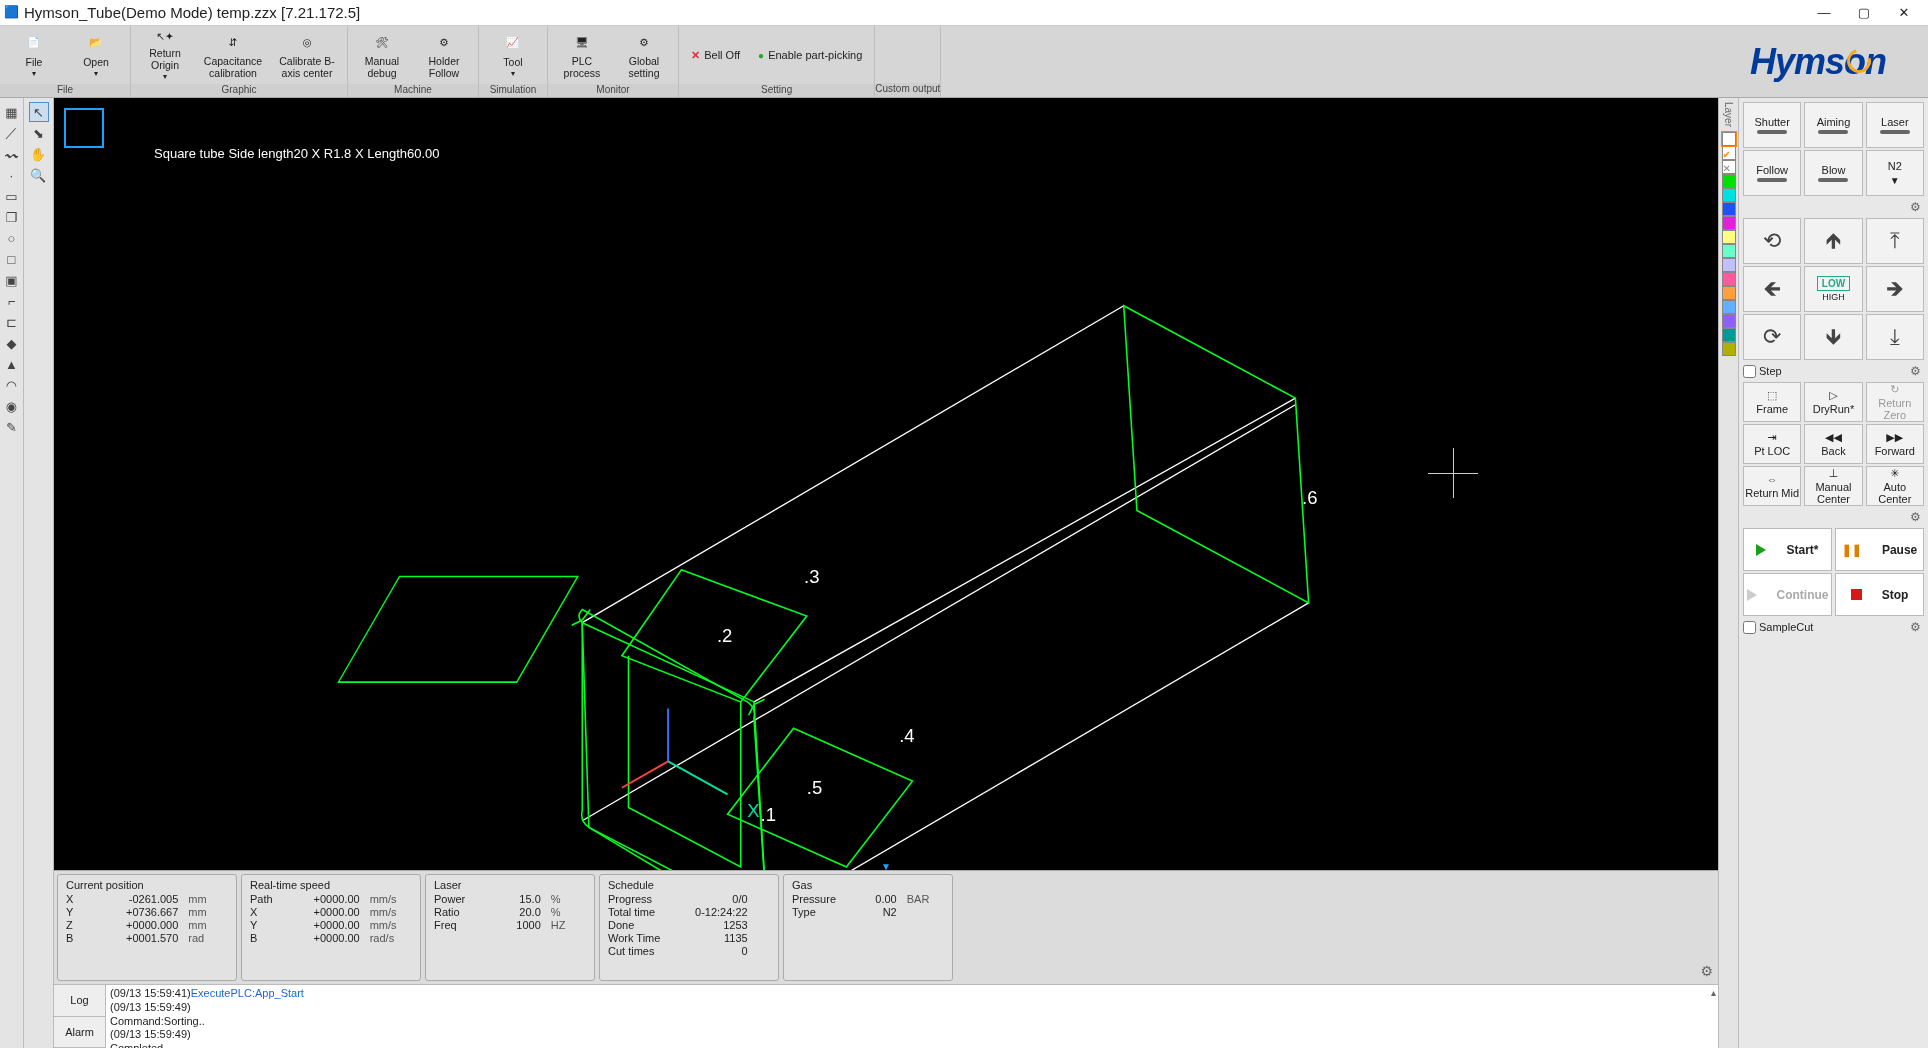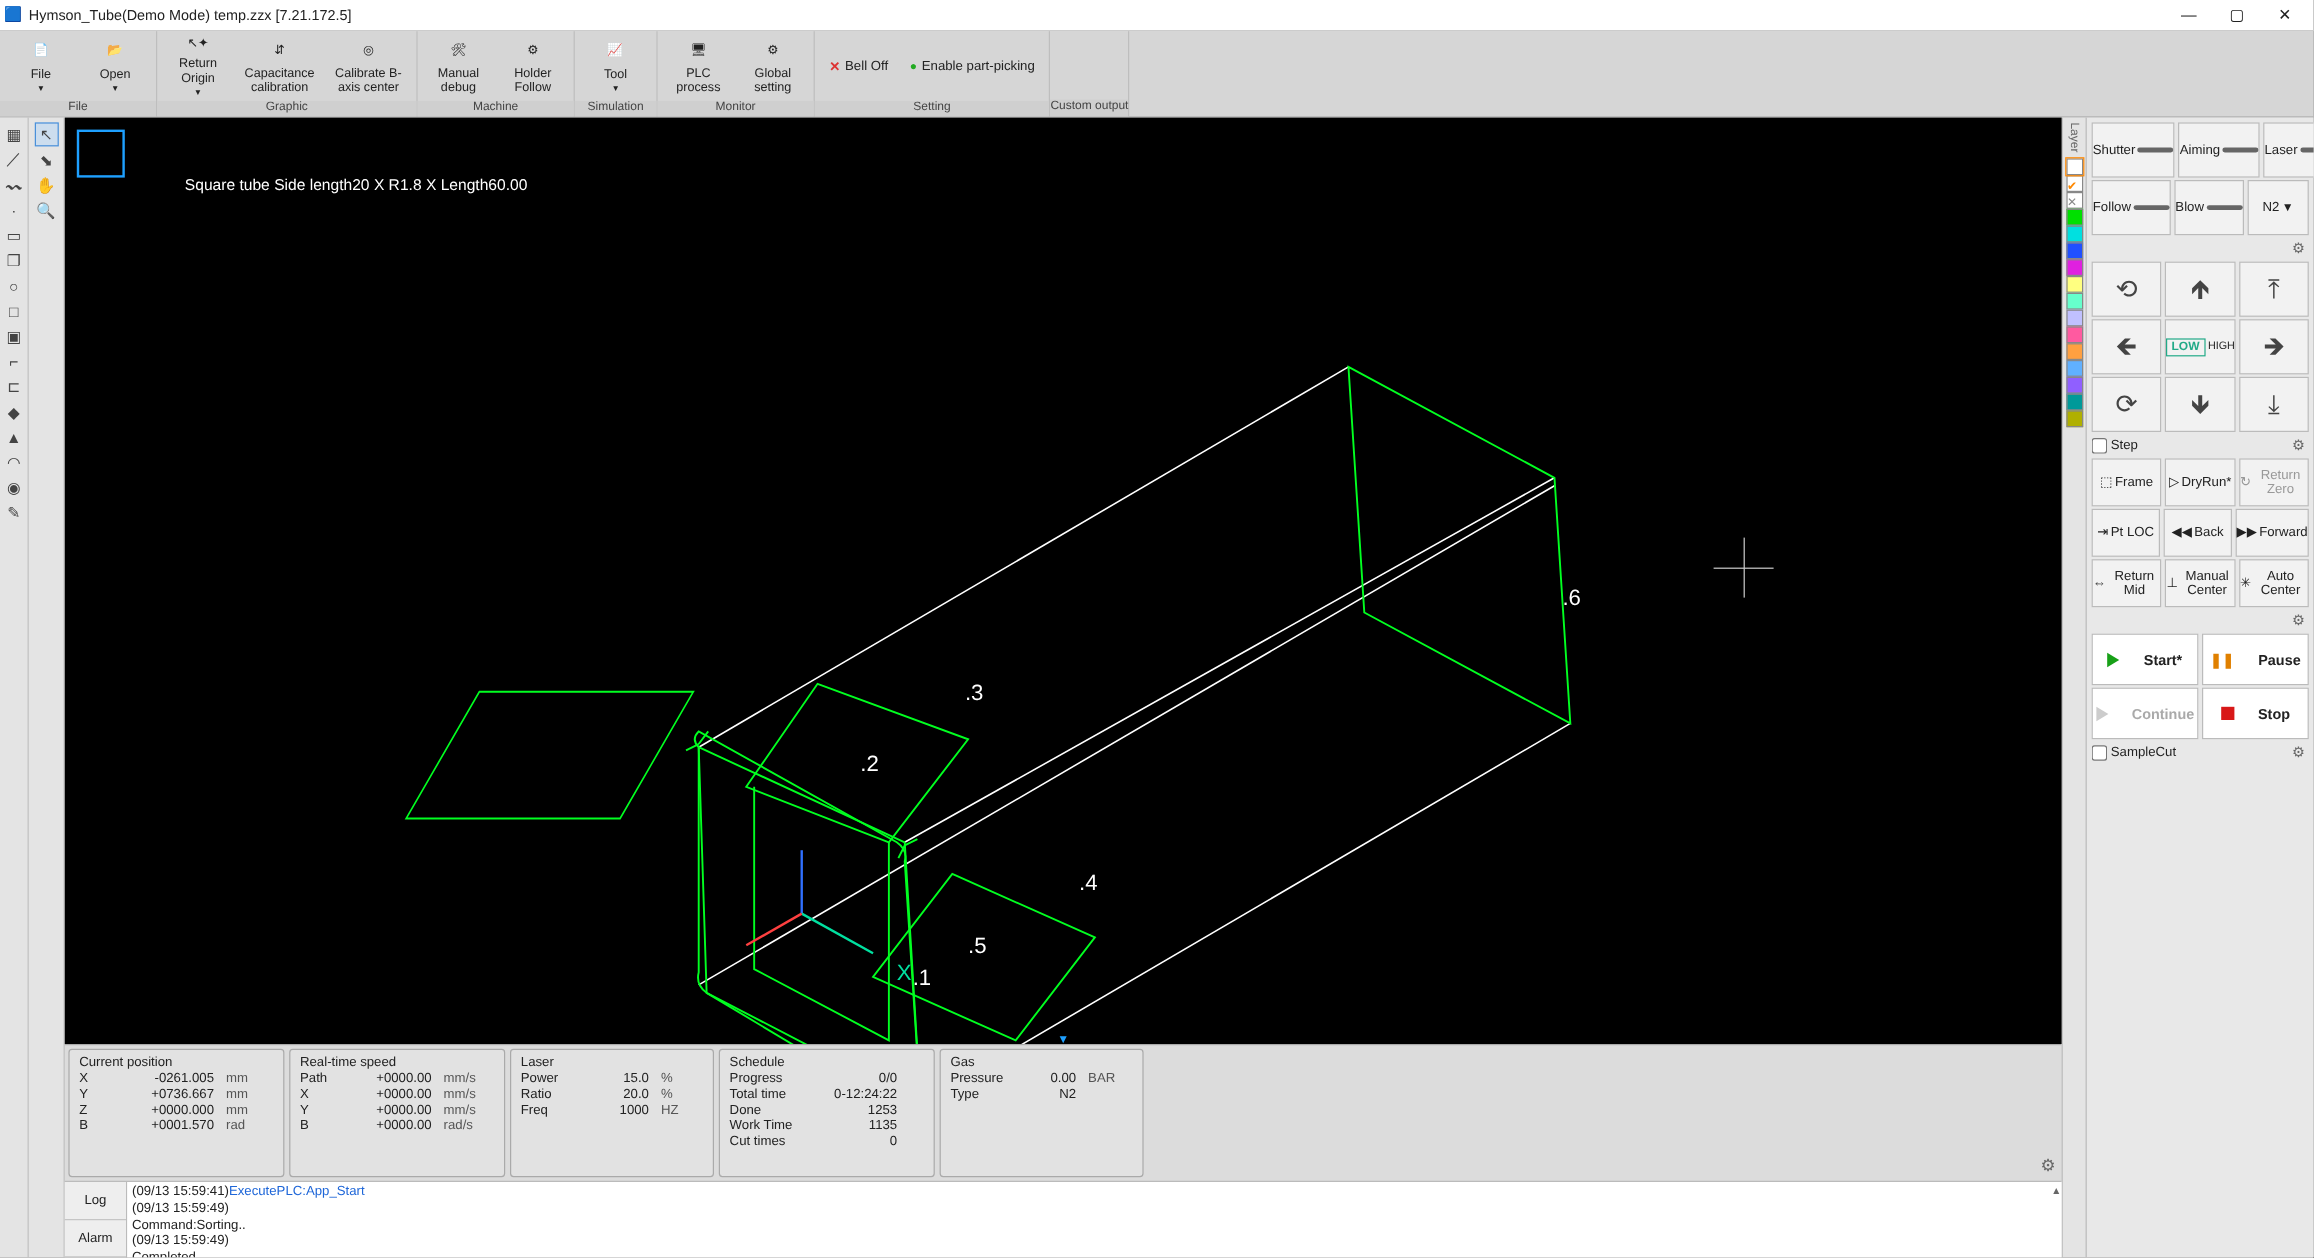--- a/index.html
+++ b/index.html
@@ -2,21 +2,21 @@
 <html><head>
 <meta charset="utf-8">
 <style>
 * { box-sizing: border-box; margin: 0; padding: 0; font-family: "Segoe UI", Tahoma, sans-serif; }
 html, body { width: 1928px; height: 1048px; overflow: hidden; background: #ccc; }
 body { display: flex; flex-direction: column; font-size: 12px; color: #222; }
 
 
 .titlebar { height: 26px; background: #fff; display: flex; align-items: center; padding: 0 4px; border-bottom: 1px solid #ccc; }
 .titlebar .icon { width: 16px; height: 16px; margin-right: 4px; }
-.titlebar-title { flex: 1; font-size: 12px; }
+.titlebar-title { flex: 1; font-size: 15px; }
 .titlebar-buttons { display: flex; }
 .titlebar-buttons div { width: 40px; height: 24px; text-align: center; line-height: 24px; font-size: 13px; }
 
 
 .ribbon { height: 72px; background: #d6d6d6; display: flex; border-bottom: 1px solid #aaa; }
 .ribbon-group { display: flex; flex-direction: column; border-right: 1px solid #bebebe; }
 .ribbon-group-items { flex: 1; display: flex; align-items: center; padding: 2px 4px; gap: 2px; }
 .ribbon-group-label { height: 14px; text-align: center; font-size: 10px; color: #444; background: #cfcfcf; }
 .ribbon-btn { display: flex; flex-direction: column; align-items: center; justify-content: center; width: 60px; height: 54px; font-size: 10.5px; text-align: center; line-height: 1.1; gap: 2px; }
 .ribbon-btn.wide { width: 72px; }
@@ -43,21 +43,21 @@
 .cross::after { top:50%; left:0; height:1px; width:100%; }
 
 
 .layer-strip { width: 20px; background: #e4e4e4; display: flex; flex-direction: column; align-items: center; border-left: 1px solid #bbb; padding-top: 4px; gap: 1px; }
 .layer-label { writing-mode: vertical-rl; font-size: 10px; color: #666; margin-bottom: 4px; }
 .layer-chip { width: 14px; height: 14px; border: 1px solid #888; }
 
 
 .right-panel { width: 190px; background: #e8e8e8; display: flex; flex-direction: column; padding: 4px; gap: 2px; border-left: 1px solid #bbb; }
 .rp-row { display: flex; gap: 3px; }
-.rp-btn { flex: 1; background: #f2f2f2; border: 1px solid #bbb; height: 46px; display: flex; flex-direction: row; align-items: center; justify-content: center; font-size: 11px; gap: 2px; text-align: center; line-height: 1.1; }
+.rp-btn { flex: 1; background: #f2f2f2; border: 1px solid #bbb; height: 46px; display: flex; flex-direction: column; align-items: center; justify-content: center; font-size: 11px; gap: 2px; text-align: center; line-height: 1.1; }
 .rp-btn.small { height: 40px; }
 .rp-btn .bar { width: 30px; height: 4px; background: #666; border-radius: 2px; }
 .rp-btn .arrow { font-size: 22px; color: #444; line-height: 1; }
 .rp-btn.lowhigh { font-size: 9px; }
 .rp-btn.lowhigh .low { border: 1px solid #2a8; color: #2a8; padding: 1px 4px; font-weight: bold; font-size: 10px; }
 .rp-gear-row { display: flex; justify-content: flex-end; align-items: center; height: 18px; gap: 4px; }
 .rp-gear { width: 14px; height: 14px; font-size: 12px; color: #666; }
 .rp-chk { display: flex; align-items: center; gap: 3px; font-size: 11px; }
 .rp-action { flex: 1; background: #fff; border: 1px solid #bbb; height: 43px; display: flex; align-items: center; justify-content: center; gap: 20px; font-size: 12px; font-weight: bold; }
 .sq { width: 11px; height: 11px; }
@@ -181,20 +181,21 @@
           <span style="color:#2a2;font-size:10px">●</span>
           <span>Enable part-picking</span>
         </div>
     </div>
     <div class="ribbon-group-label">Setting</div>
   </div>
   <div class="ribbon-group">
     <div class="ribbon-group-items"></div>
     <div class="ribbon-group-label">Custom output</div>
   </div>
+  <div class="brand">Hyms<span class="o">o</span>n</div>
 </div>
 
 <div class="main">
 
   <div class="left-tools">
     <div class="tool-ico">▦</div>
     <div class="tool-ico">／</div>
     <div class="tool-ico">〰</div>
     <div class="tool-ico">·</div>
     <div class="tool-ico">▭</div>

